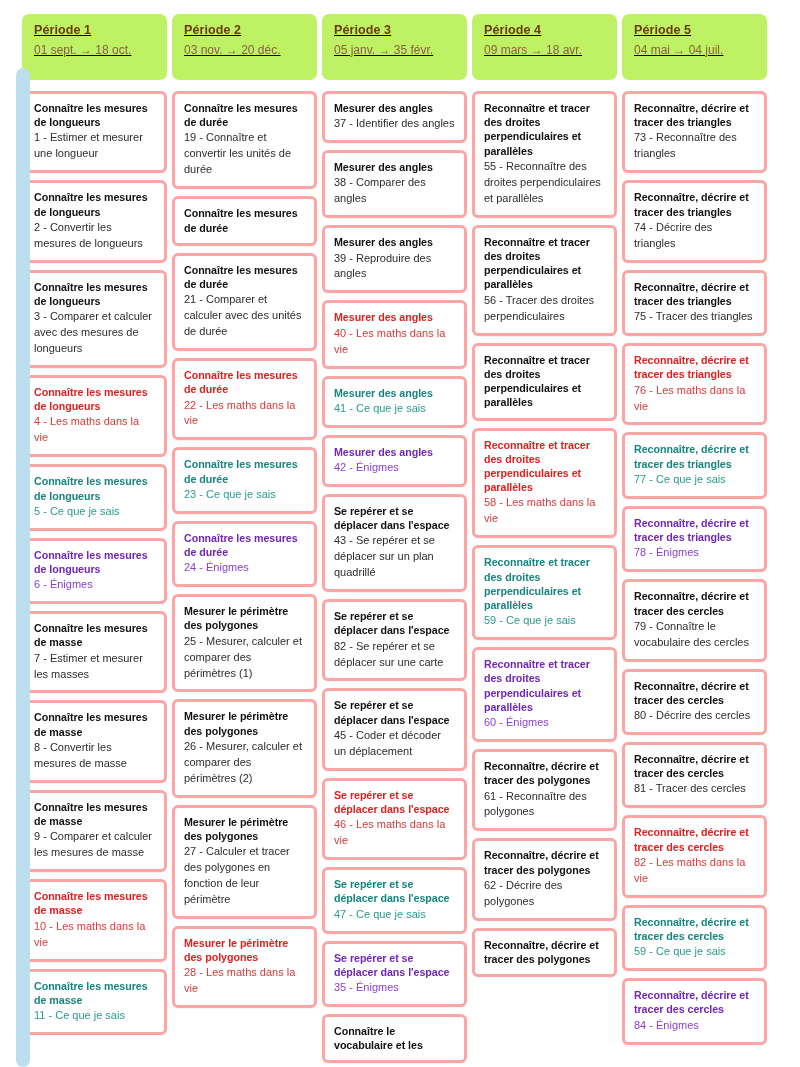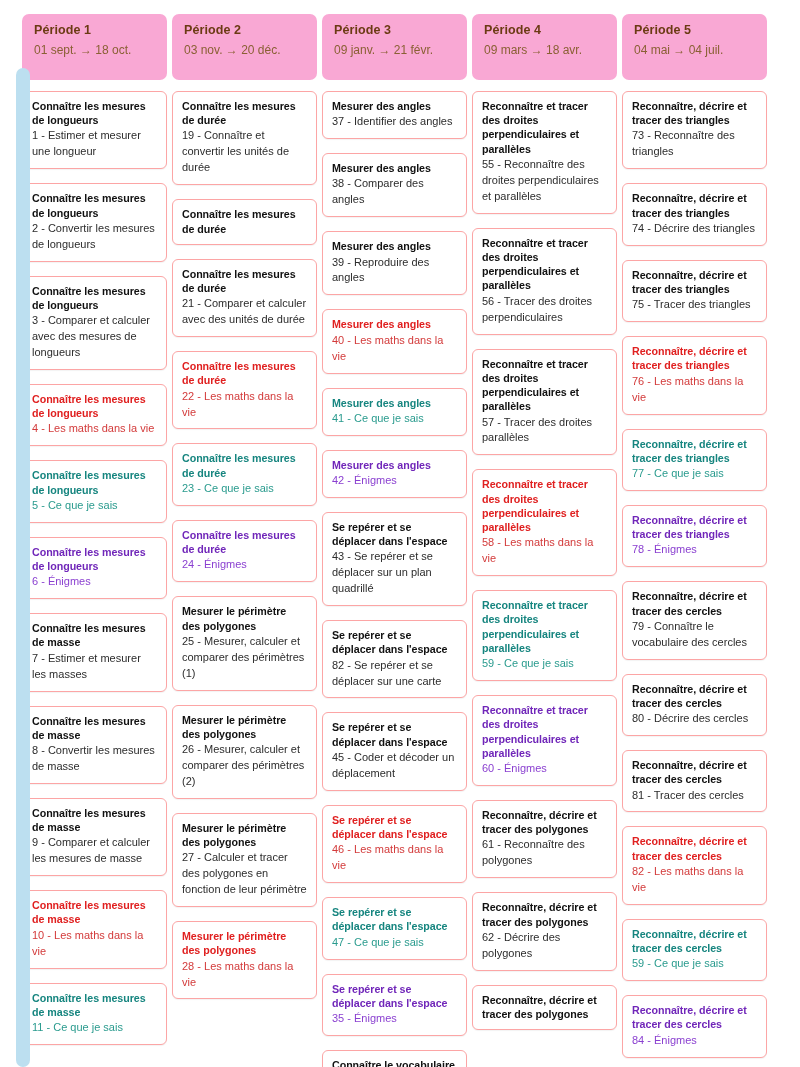--- a/index.html
+++ b/index.html
@@ -34,48 +34,49 @@
     width: 145px;
     flex: 0 0 145px;
     margin-right: 5px;
     display: flex;
     flex-direction: column;
     align-items: stretch;
   }
   .column:last-child { margin-right: 0; justify-content: center; }
 
   .period-head {
-    background: #f9a8d4;
+    background: #bef264;
     border-radius: 7px;
     padding: 9px 10px 23px 12px;
     margin-bottom: 11px;
     min-height: 50px;
+    text-decoration: underline;
   }
   .period-title {
     font-size: 12.5px;
     font-weight: bold;
     color: #6b3a13;
     letter-spacing: .1px;
     line-height: 1.25;
   }
   .period-dates {
     font-size: 12px;
     color: #8a6034;
     margin-top: 4px;
     line-height: 1.2;
   }
 
   .cards { display: flex; flex-direction: column; }
 
   .card {
     background: #ffffff;
-    border: 1px solid #fca5a5;
+    border: 3px solid #fca5a5;
     border-radius: 6px;
     padding: 7px 9px 8px 9px;
-    margin-bottom: 14px;
+    margin-bottom: 7px;
     box-shadow: 0 1px 1px rgba(0,0,0,0.05);
   }
   .card-title {
     font-size: 10.7px;
     font-weight: bold;
     line-height: 1.33;
     letter-spacing: -0.05px;
   }
   .card-sub {
     font-size: 11px;
@@ -196,21 +197,21 @@
         </div>
         <div class="card t-red">
           <div class="card-title">Mesurer le périmètre des polygones</div>
           <div class="card-sub">28 - Les maths dans la vie</div>
         </div>
       </div>
     </div>
     <div class="column">
       <div class="period-head">
         <div class="period-title">Période 3</div>
-        <div class="period-dates">09 janv. → 21 févr.</div>
+        <div class="period-dates">05 janv. → 35 févr.</div>
       </div>
       <div class="cards">
         <div class="card t-default">
           <div class="card-title">Mesurer des angles</div>
           <div class="card-sub">37 - Identifier des angles</div>
         </div>
         <div class="card t-default">
           <div class="card-title">Mesurer des angles</div>
           <div class="card-sub">38 - Comparer des angles</div>
         </div>
@@ -268,21 +269,20 @@
         <div class="card t-default">
           <div class="card-title">Reconnaître et tracer des droites perpendiculaires et parallèles</div>
           <div class="card-sub">55 - Reconnaître des droites perpendiculaires et parallèles</div>
         </div>
         <div class="card t-default">
           <div class="card-title">Reconnaître et tracer des droites perpendiculaires et parallèles</div>
           <div class="card-sub">56 - Tracer des droites perpendiculaires</div>
         </div>
         <div class="card t-default">
           <div class="card-title">Reconnaître et tracer des droites perpendiculaires et parallèles</div>
-          <div class="card-sub">57 - Tracer des droites parallèles</div>
         </div>
         <div class="card t-red">
           <div class="card-title">Reconnaître et tracer des droites perpendiculaires et parallèles</div>
           <div class="card-sub">58 - Les maths dans la vie</div>
         </div>
         <div class="card t-teal">
           <div class="card-title">Reconnaître et tracer des droites perpendiculaires et parallèles</div>
           <div class="card-sub">59 - Ce que je sais</div>
         </div>
         <div class="card t-purple">

